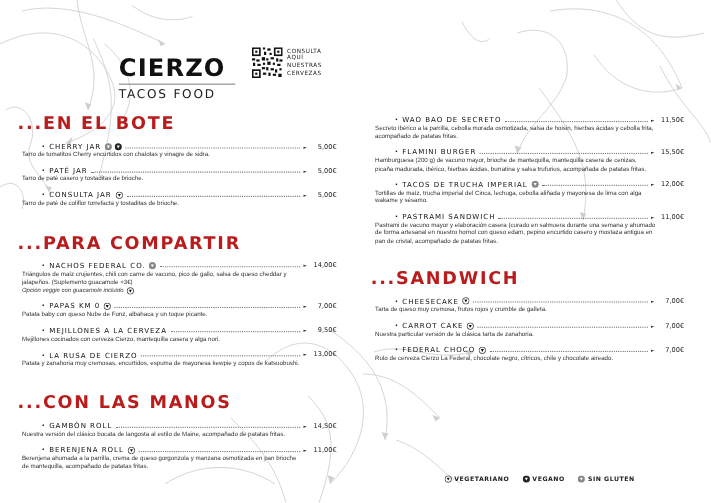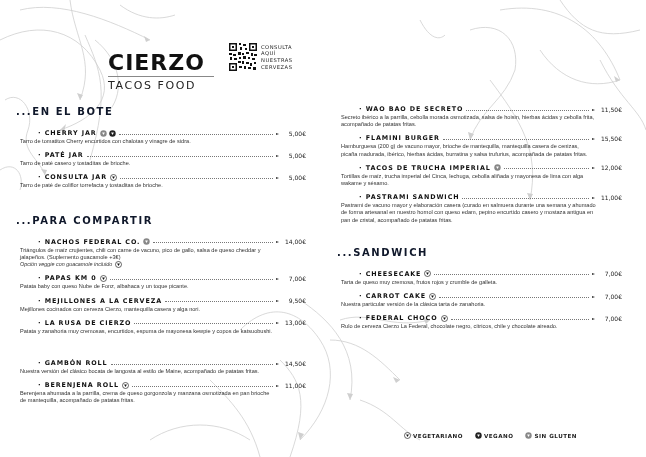--- a/index.html
+++ b/index.html
@@ -14,26 +14,26 @@
   .logo-sub { font-family: "DejaVu Sans", sans-serif; font-size: 11px; letter-spacing: 1.6px; color: #222; line-height: 13px; }
 
   .qr-wrap { position: absolute; left: 229px; top: 43px; display: flex; align-items: center; gap: 4px; }
   .qr { width: 28px; height: 28px; }
   .qr-text { font-family: "DejaVu Sans", sans-serif; font-size: 5.2px; letter-spacing: 0.5px; line-height: 6.6px; color: #222; }
 
   .col { position: absolute; }
   .col-left { left: 16px; top: 104px; width: 290px; }
   .col-right { left: 337px; top: 104px; width: 285px; }
 
-  .section-title { font-family: "DejaVu Sans", sans-serif; font-weight: bold; font-size: 10px; letter-spacing: 1.6px; color: #0f172a; line-height: 16px; margin-bottom: 8px; }
+  .section-title { font-family: "DejaVu Sans", sans-serif; font-weight: bold; font-size: 16px; letter-spacing: 1.6px; color: #b91c1c; line-height: 16px; margin-bottom: 8px; }
 
   .item { margin-left: 22px; margin-bottom: 5px; }
   .item-head { display: flex; align-items: center; height: 10px; }
   .bullet { font-size: 7px; font-weight: bold; margin-right: 4px; color: #111; }
-  .item-name { font-family: "DejaVu Sans", sans-serif; font-weight: bold; font-size: 6.4px; letter-spacing: 0.9px; color: #111; white-space: nowrap; text-align: center; }
+  .item-name { font-family: "DejaVu Sans", sans-serif; font-weight: normal; font-size: 6.4px; letter-spacing: 0.9px; color: #111; white-space: nowrap; text-align: center; }
   .badges { display: inline-flex; gap: 2px; margin-left: 3px; }
   .dots { flex: 1; border-bottom: 1px dotted #777; margin: 0 3px; height: 1px; position: relative; top: 1px; }
   .arrow { font-size: 4px; color: #333; margin-right: 3px; }
   .price { font-family: "DejaVu Sans", sans-serif; font-size: 6px; color: #222; white-space: nowrap; width: 24px; text-align: right; }
   .item-desc { font-family: "Liberation Sans", sans-serif; font-size: 5.6px; line-height: 7.2px; color: #333; margin-left: -18px; max-width: 255px; }
   .item-note { font-family: "Liberation Sans", sans-serif; font-style: italic; font-size: 5.4px; line-height: 7.4px; color: #333; margin-left: -18px; display: flex; align-items: center; gap: 3px; }
 
   .icon-badge { width: 7px; height: 7px; display: inline-block; }
 
   .legend { position: absolute; left: 404px; top: 432px; display: flex; gap: 12px; align-items: center; }
@@ -265,20 +265,21 @@
       <span class="item-name">LA RUSA DE CIERZO</span>
       <span class="dots"></span>
       <span class="arrow">►</span>
       <span class="price">13,00€</span>
     </div>
     <div class="item-desc">Patata y zanahoria muy cremosas, encurtidos, espuma de mayonesa kewpie y copos de katsuobushi.</div>
   </div>
 
   <div style="height:18px"></div>
 
+  <div class="section-title">...CON LAS MANOS</div>
 
   <div class="item">
     <div class="item-head">
       <span class="bullet">·</span>
       <span class="item-name">GAMBÓN ROLL</span>
       <span class="dots"></span>
       <span class="arrow">►</span>
       <span class="price">14,50€</span>
     </div>
     <div class="item-desc">Nuestra versión del clásico bocata de langosta al estilo de Maine, acompañado de patatas fritas.</div>

